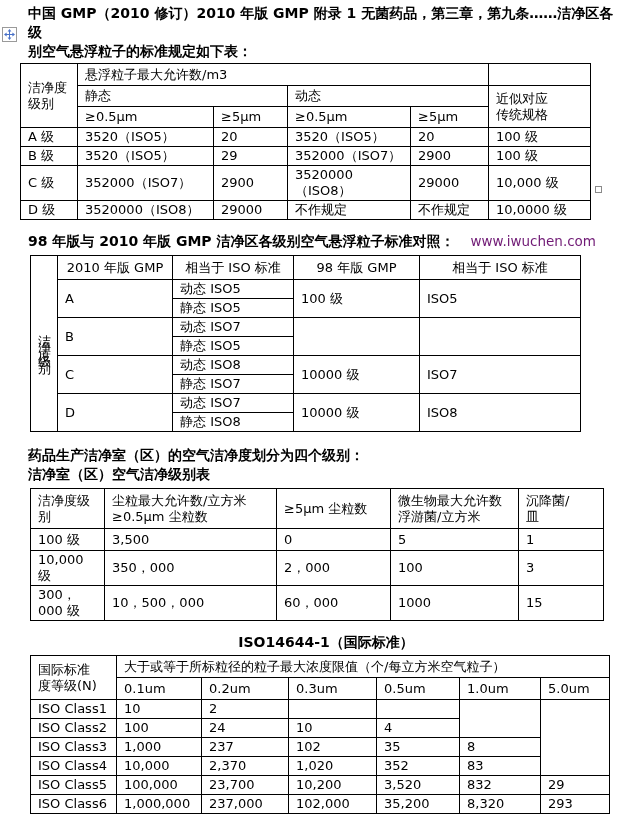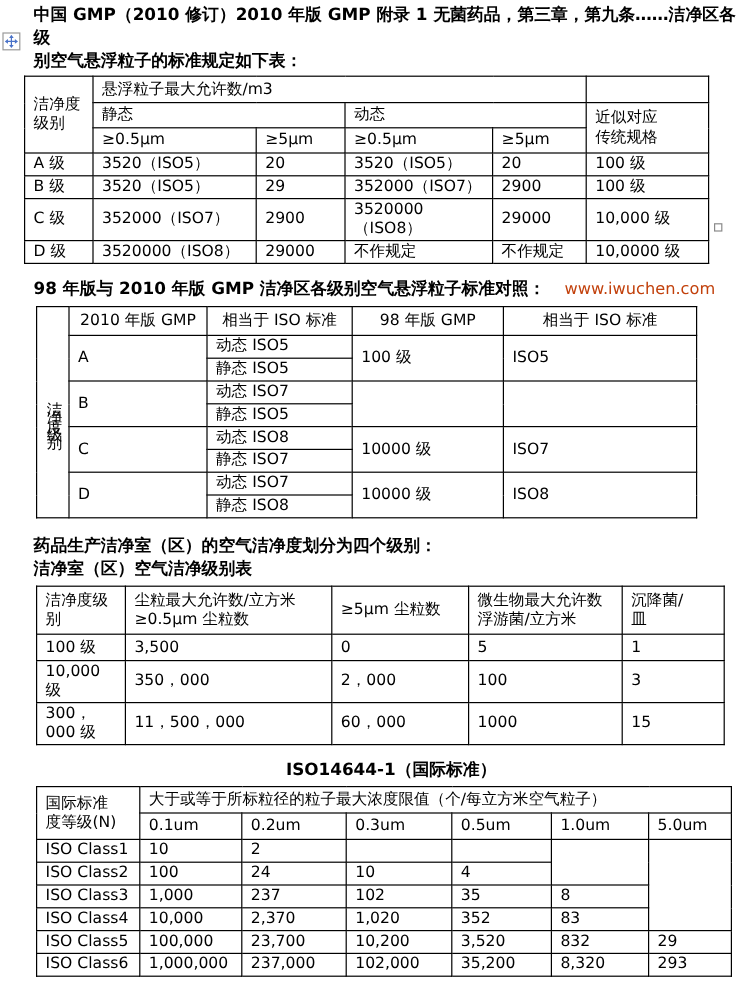--- a/index.html
+++ b/index.html
@@ -151,21 +151,21 @@
       <td>3520000（ISO8）</td>
       <td>29000</td>
       <td>不作规定</td>
       <td>不作规定</td>
       <td>10,0000 级</td>
     </tr>
   </tbody>
     </table>
 
   <div class="heading s2">
-    <span>98 年版与 2010 年版 GMP 洁净区各级别空气悬浮粒子标准对照：</span><span class="red-link" style="color: #c2410c;">www.iwuchen.com</span>
+    <span>98 年版与 2010 年版 GMP 洁净区各级别空气悬浮粒子标准对照：</span><span class="red-link" style="color: #701a75;">www.iwuchen.com</span>
   </div>
 
   <table class="t2">
     <colgroup>
       <col style="width:27px">
         <col style="width:115px">
         <col style="width:121px">
       <col style="width:126px">
         <col style="width:161px">
     </colgroup>
@@ -249,21 +249,21 @@
     </tr>
     <tr class="br">
       <td>10,000 级</td>
       <td>350，000</td>
       <td>2，000</td>
       <td>100</td>
       <td>3</td>
     </tr>
     <tr class="br">
       <td>300，000 级</td>
-      <td>11，500，000</td>
+      <td>10，500，000</td>
       <td>60，000</td>
       <td>1000</td>
       <td>15</td>
     </tr>
   </tbody>
     </table>
 
   <div class="heading s4">ISO14644-1（国际标准）</div>
 
   <table class="t4">

